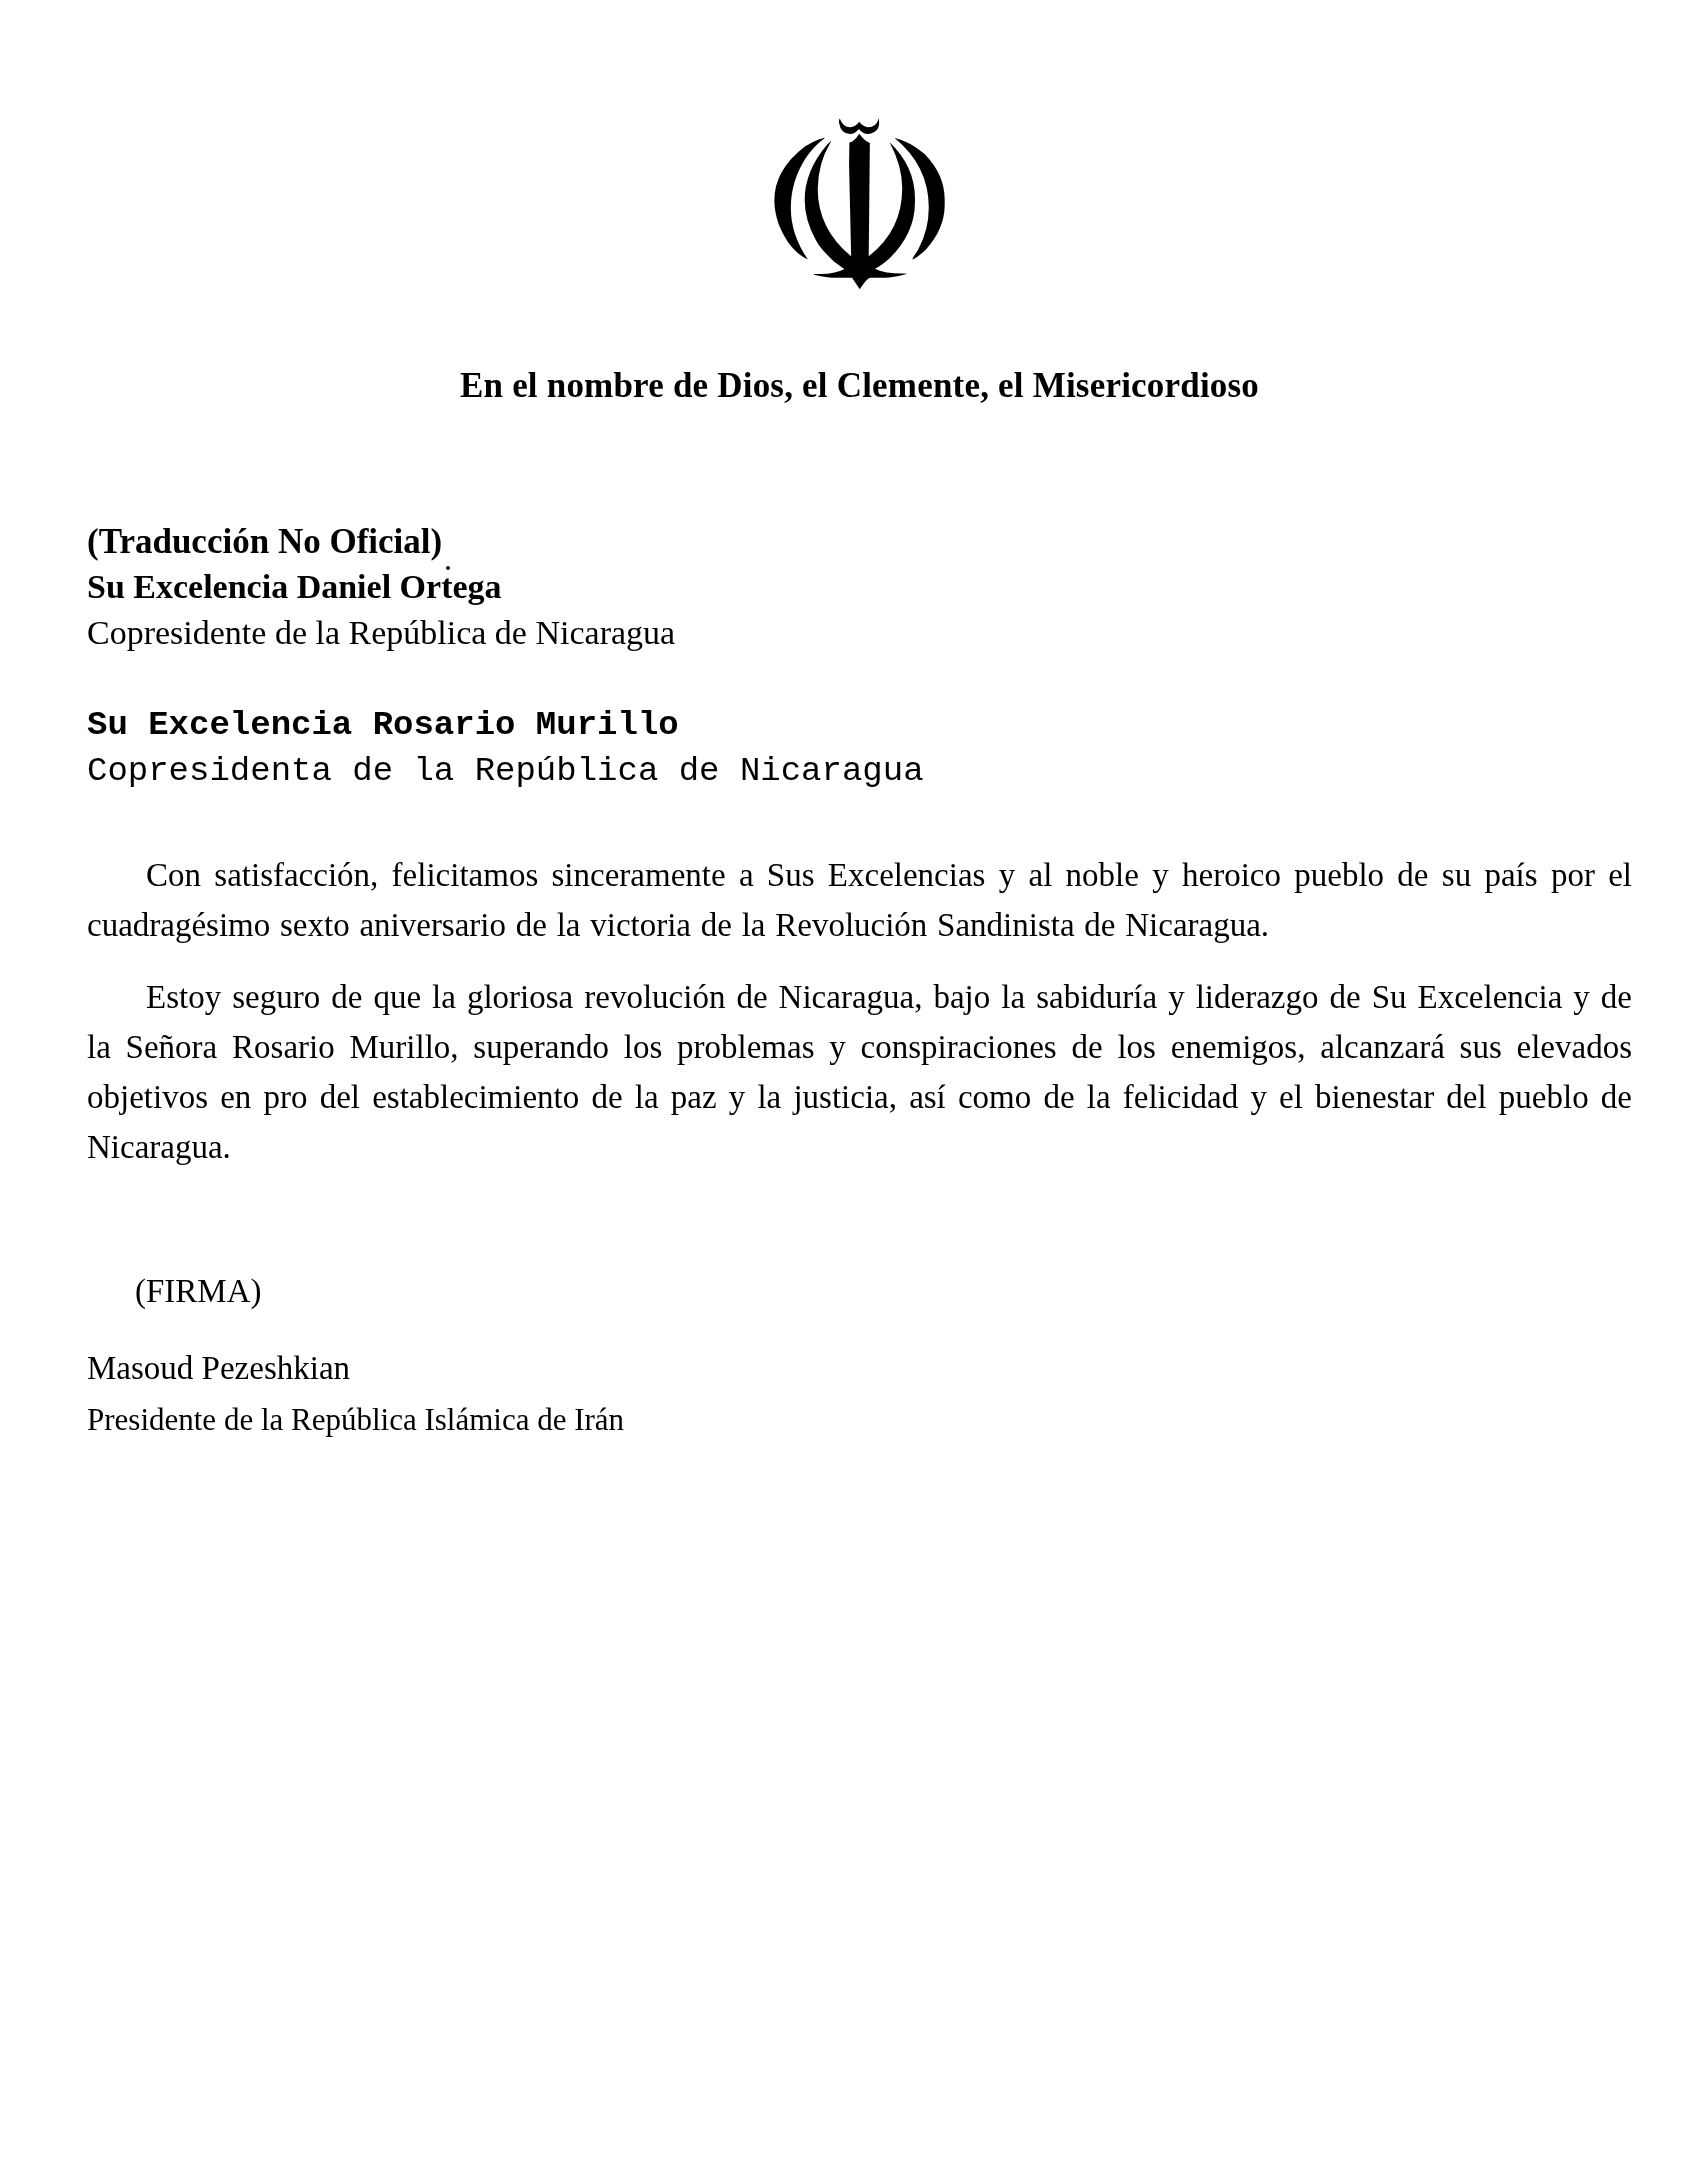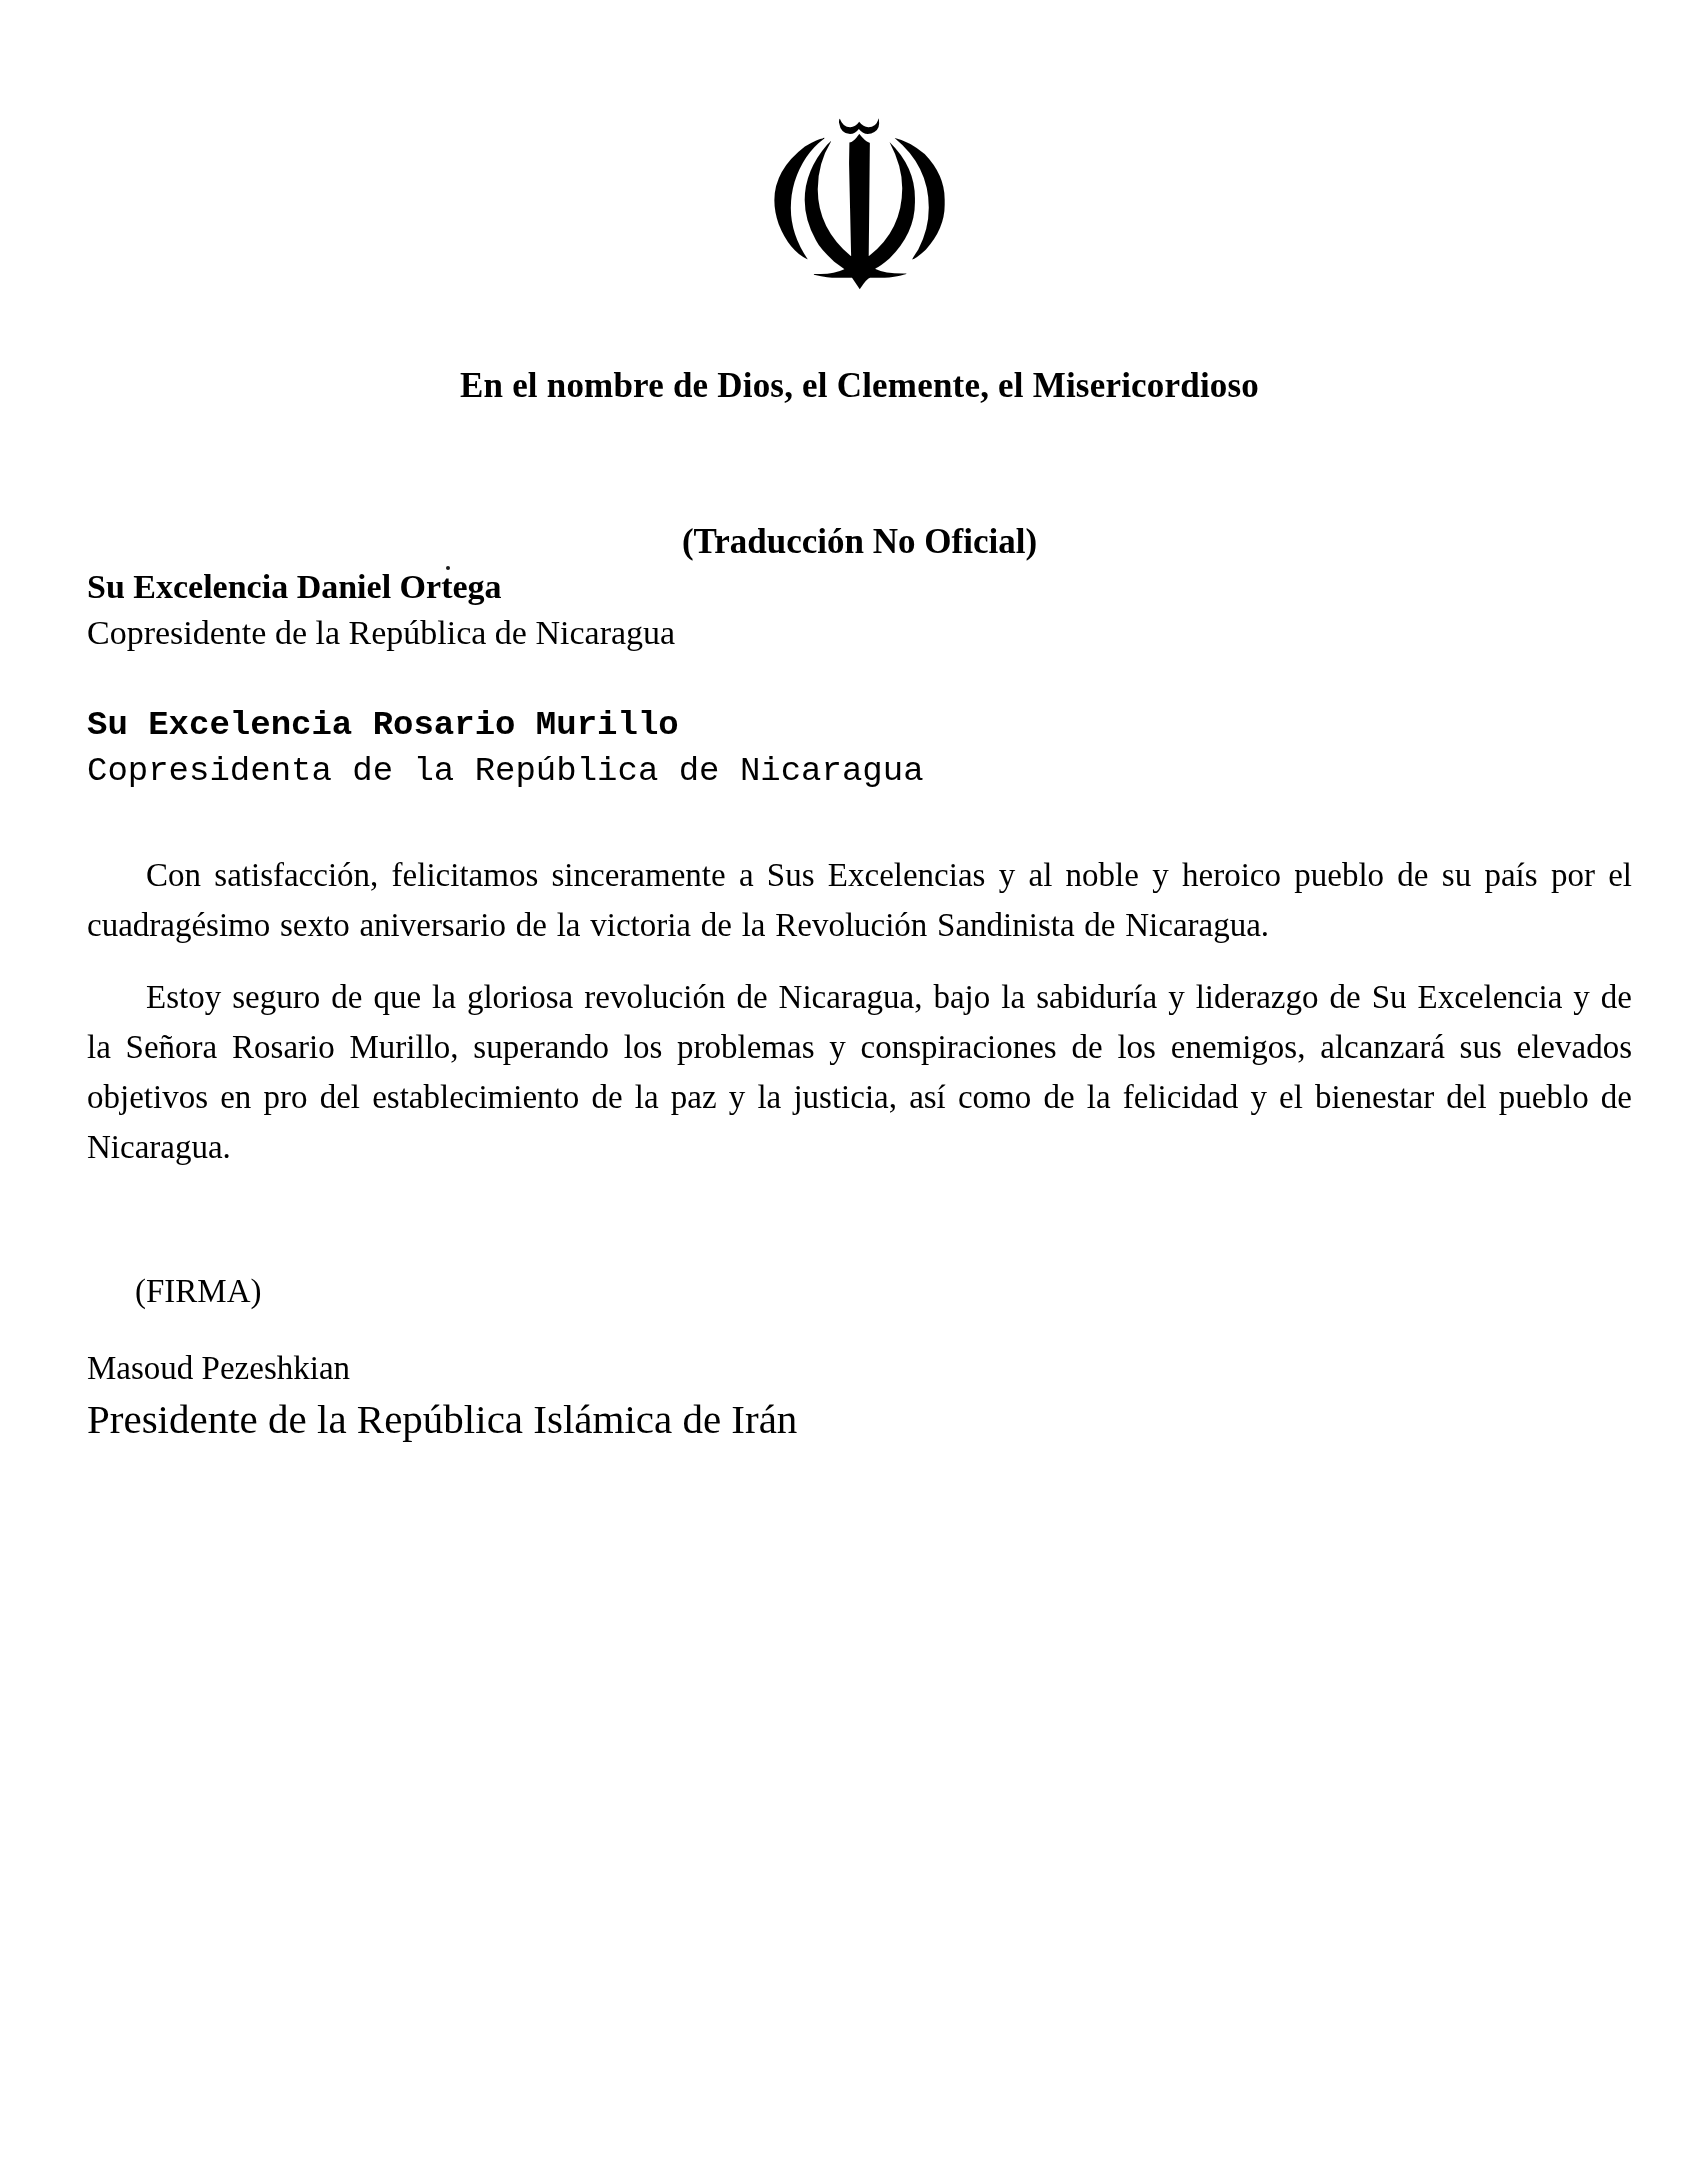--- a/index.html
+++ b/index.html
@@ -35,21 +35,21 @@
     line-height: 44px;
     font-weight: bold;
     text-align: center;
     letter-spacing: 0.2px;
   }
   .trans-note {
     margin-top: 112px;
     font-size: 35px;
     line-height: 44px;
     font-weight: bold;
-    text-align: center;
+    text-align: left;
   }
   .recipient { position: relative; }
   .recipient.first { }
   .recipient.second { margin-top: 46px; font-family: Liberation Mono, monospace; }
   .r-name {
     font-size: 34px;
     line-height: 46px;
     font-weight: bold;
   }
   .r-title {
@@ -70,21 +70,21 @@
     font-size: 33px;
     line-height: 51px;
     margin-left: 48px;
   }
   .sig-name {
     margin-top: 26px;
     font-size: 33px;
     line-height: 51px;
   }
   .sig-title {
-    font-size: 41px;
+    font-size: 31px;
     line-height: 51px;
   }
   .noise-dot {
     position: absolute;
     left: 446px; top: 566px;
     width: 4px; height: 4px;
     background: #1a1a1a;
     border-radius: 50%;
   }
 </style>

